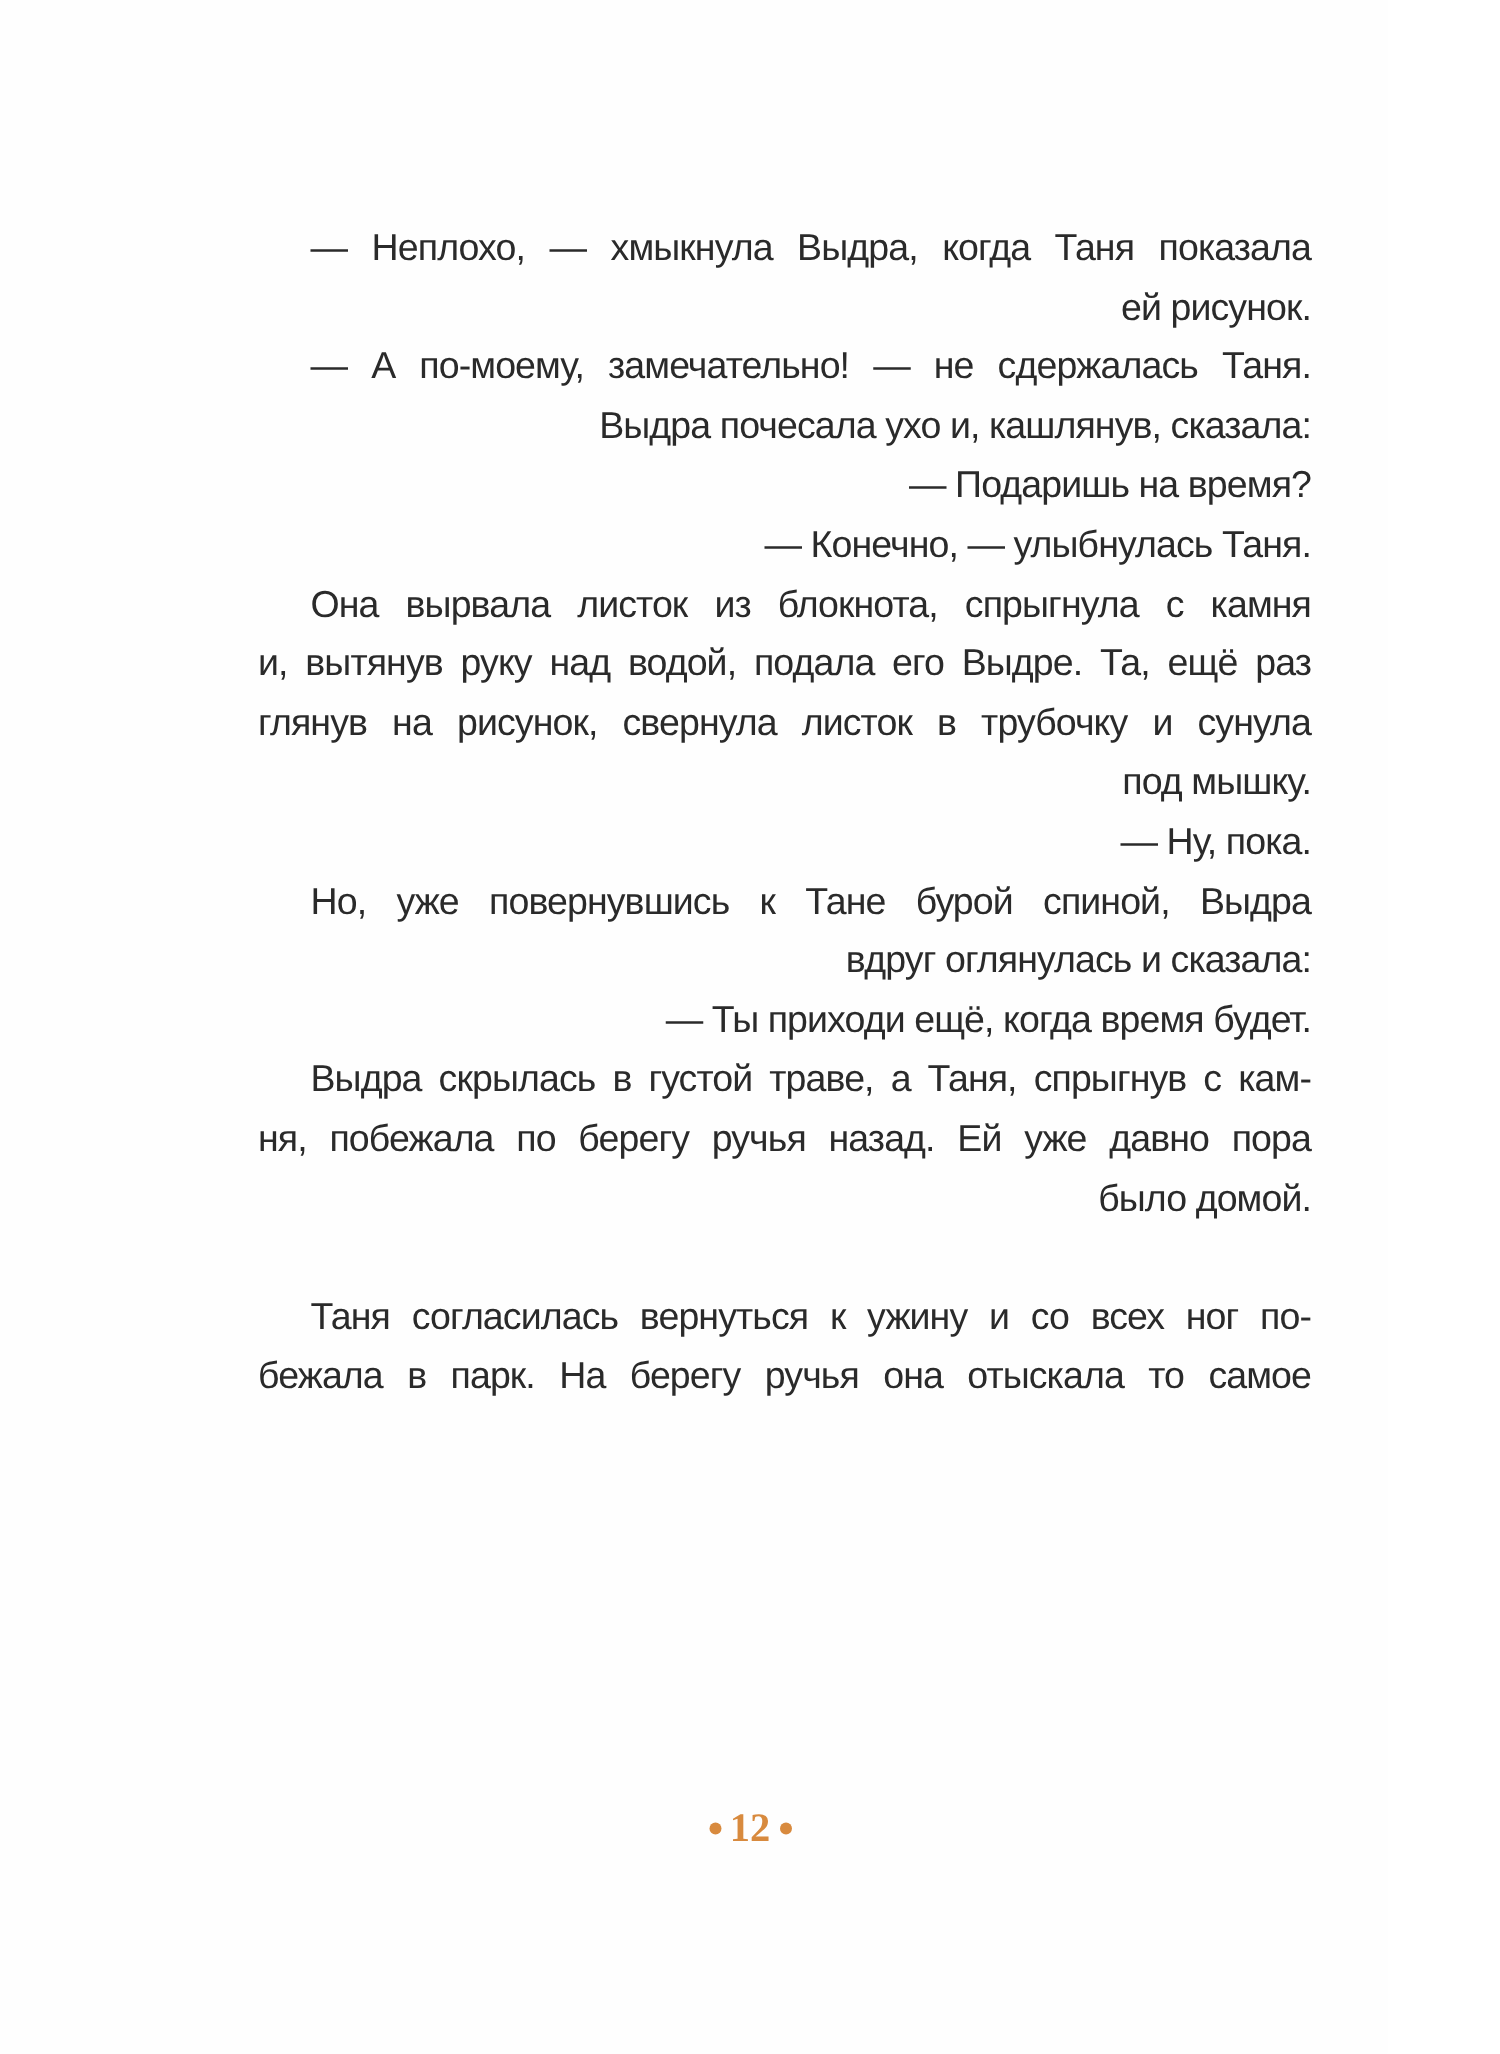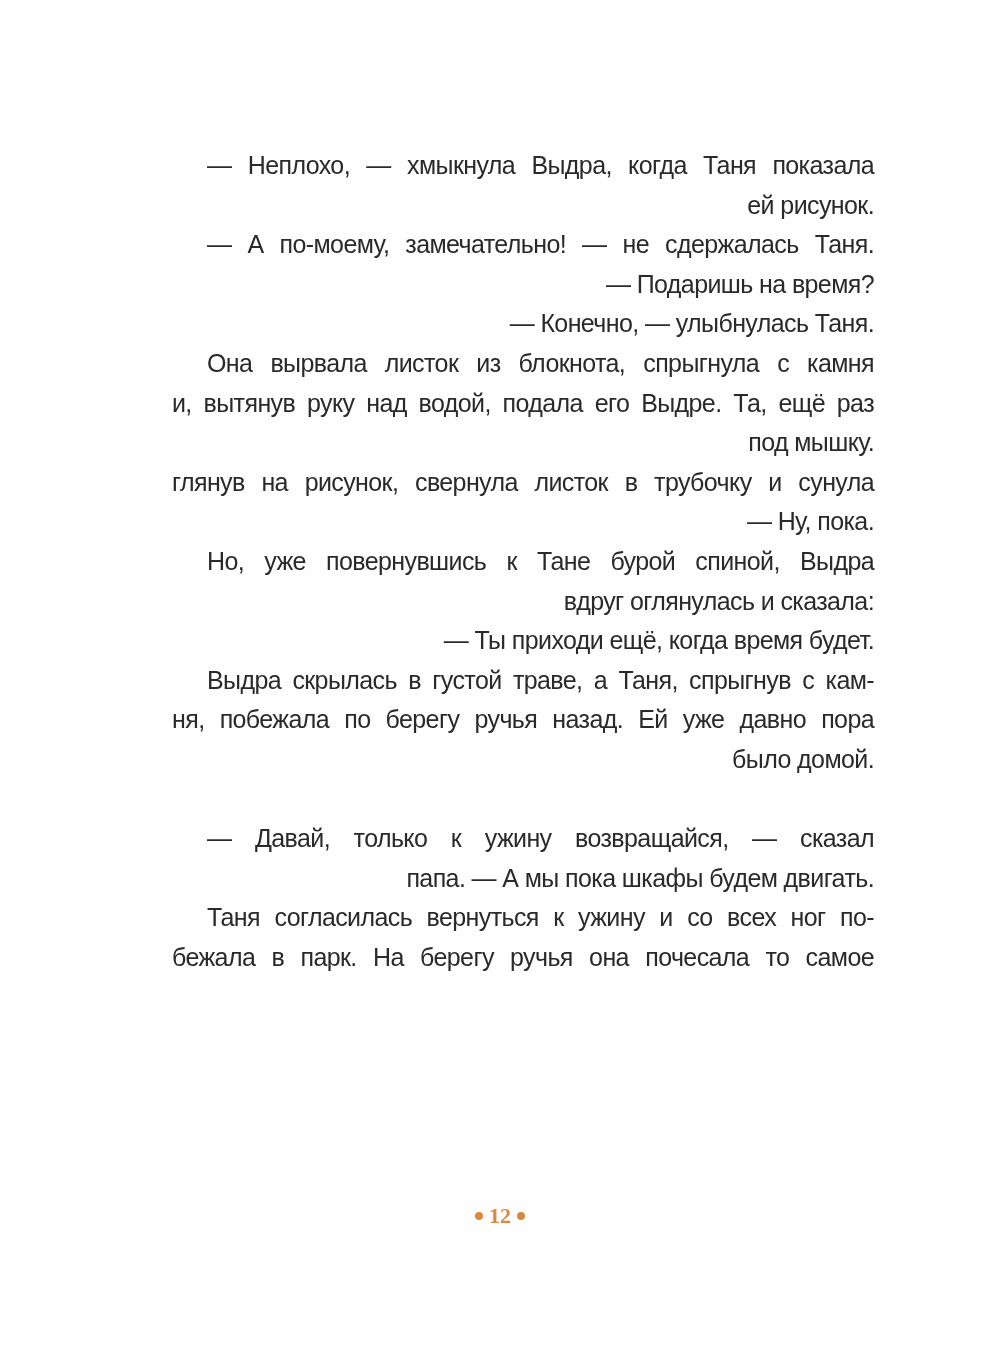--- a/index.html
+++ b/index.html
@@ -11,71 +11,70 @@
       font-size: 25px; line-height: 39.6px; color: #2a2a2a;
       letter-spacing: -0.6px;
     }
     .line { display: block; white-space: nowrap; text-align: right; }
     .line.first { padding-left: 35px; }
     .line.justify { text-align: justify; text-align-last: justify; }
     .gap { height: 39.6px; }
     .para-wrap { margin: 0; }
     .page-number {
       position: absolute; left: 0; width: 1000px; top: 1203px; text-align: center;
-      font-family: "Liberation Serif", "DejaVu Serif", serif; font-size: 22px; font-weight: bold;
+      font-family: "Liberation Serif", "DejaVu Serif", serif; font-size: 27px; font-weight: bold;
       color: #d88a3e;
     }
     .dot { display: inline-block; width: 8px; height: 8px; border-radius: 50%; background: #d88a3e; vertical-align: middle; margin: 0 6px 4px 6px; }
   </style>
 </head>
 <body>
 
 <div class="page">
   <div class="text-block">
     <p class="para-wrap">
       <span class="line first justify">— Неплохо, — хмыкнула Выдра, когда Таня показала</span>
       <span class="line">ей рисунок.</span>
     </p>
     <p class="para-wrap">
       <span class="line first justify">— А по-моему, замечательно! — не сдержалась Таня.</span>
     </p>
     <p class="para-wrap">
+      <span class="line first">Выдра почесала ухо и, кашлянув, сказала:</span>
+    </p>
+    <p class="para-wrap">
       <span class="line first">— Подаришь на время?</span>
     </p>
     <p class="para-wrap">
       <span class="line first">— Конечно, — улыбнулась Таня.</span>
     </p>
     <p class="para-wrap">
       <span class="line first justify">Она вырвала листок из блокнота, спрыгнула с камня</span>
       <span class="line justify">и, вытянув руку над водой, подала его Выдре. Та, ещё раз</span>
+      <span class="line justify">глянув на рисунок, свернула листок в трубочку и сунула</span>
       <span class="line">под мышку.</span>
-      <span class="line justify">глянув на рисунок, свернула листок в трубочку и сунула</span>
     </p>
     <p class="para-wrap">
       <span class="line first">— Ну, пока.</span>
     </p>
     <p class="para-wrap">
       <span class="line first justify">Но, уже повернувшись к Тане бурой спиной, Выдра</span>
       <span class="line">вдруг оглянулась и сказала:</span>
     </p>
     <p class="para-wrap">
       <span class="line first">— Ты приходи ещё, когда время будет.</span>
     </p>
     <p class="para-wrap">
       <span class="line first justify">Выдра скрылась в густой траве, а Таня, спрыгнув с кам-</span>
       <span class="line justify">ня, побежала по берегу ручья назад. Ей уже давно пора</span>
       <span class="line">было домой.</span>
     </p>
     <div class="gap"></div>
     <p class="para-wrap">
-      <span class="line first justify">— Давай, только к ужину возвращайся, — сказал</span>
-      <span class="line">папа. — А мы пока шкафы будем двигать.</span>
-    </p>
-    <p class="para-wrap">
       <span class="line first justify">Таня согласилась вернуться к ужину и со всех ног по-</span>
-      <span class="line justify">бежала в парк. На берегу ручья она почесала то самое</span>
+      <span class="line justify">бежала в парк. На берегу ручья она отыскала то самое</span>
     </p>
   </div>
 
   <div class="page-number">
     <span class="dot"></span><span>12</span><span class="dot"></span>
   </div>
 </div>
 
 </body></html>

